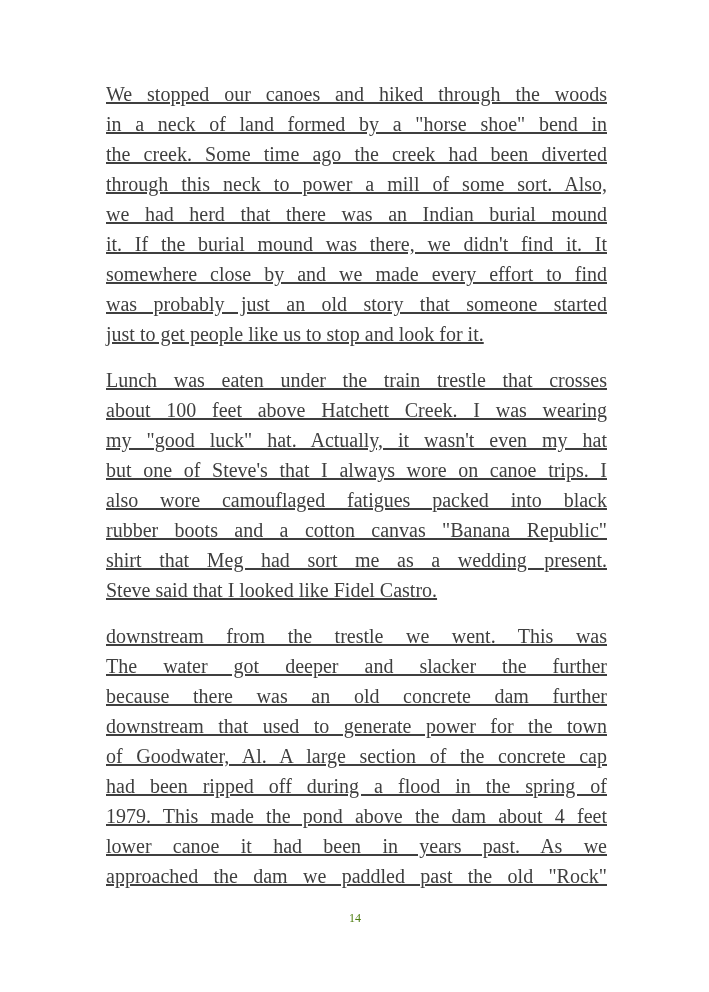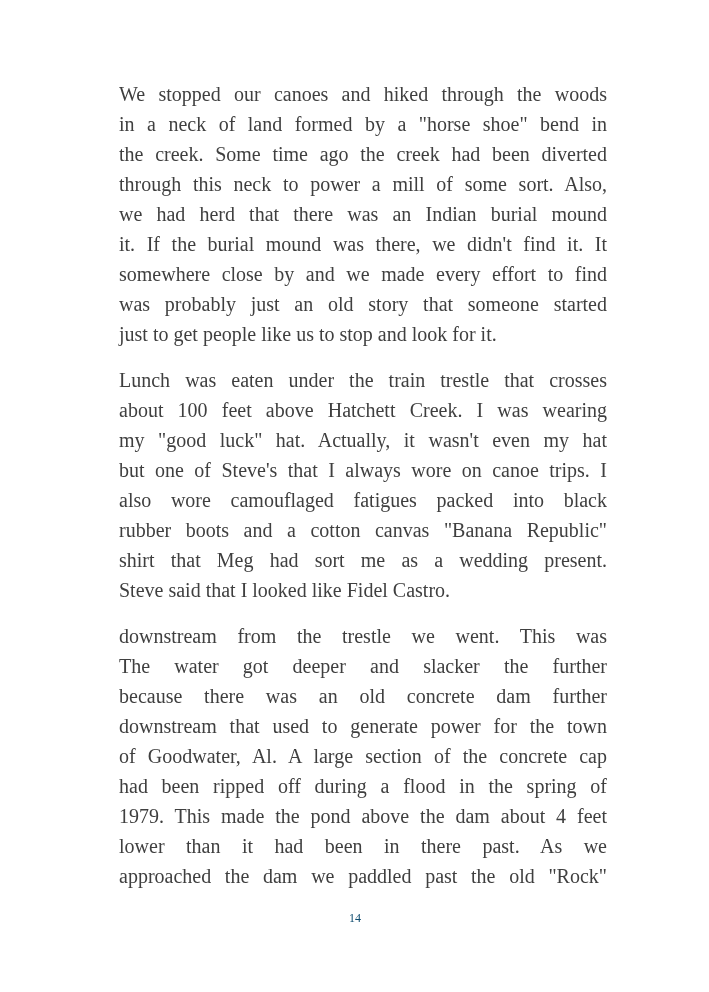--- a/index.html
+++ b/index.html
@@ -14,21 +14,22 @@
     font-family: "Liberation Serif", "DejaVu Serif", serif;
   }
   .page {
     box-sizing: border-box;
     width: 709px;
     height: 992px;
     padding: 79px 102px 0 103px;
     background: #ffffff;
   }
   .paragraph {
-    margin: 0 0 16px 16px;
+    margin: 0 0 16px 3px;
+    text-decoration: underline;
   }
   .line {
     font-size: 20px;
     line-height: 30px;
     text-align: justify;
     text-align-last: justify;
     white-space: normal;
   }
   .line.last {
     text-align-last: left;
@@ -67,18 +68,18 @@
         <div class="line last">Steve said that I looked like Fidel Castro.</div>
       </div>
       <div class="paragraph">
         <div class="line">downstream from the trestle we went. This was</div>
         <div class="line">The water got deeper and slacker the further</div>
         <div class="line">because there was an old concrete dam further</div>
         <div class="line">downstream that used to generate power for the town</div>
         <div class="line">of Goodwater, Al. A large section of the concrete cap</div>
         <div class="line">had been ripped off during a flood in the spring of</div>
         <div class="line">1979. This made the pond above the dam about 4 feet</div>
-        <div class="line">lower than it had been in there past. As we</div>
+        <div class="line">lower canoe it had been in years past. As we</div>
         <div class="line">approached the dam we paddled past the old "Rock"</div>
       </div>
     </div>
-  <div class="page-number" style="color: #0c4a6e;">14</div>
+  <div class="page-number" style="color: #4d7c0f;">14</div>
 </div>
 
 </body></html>

